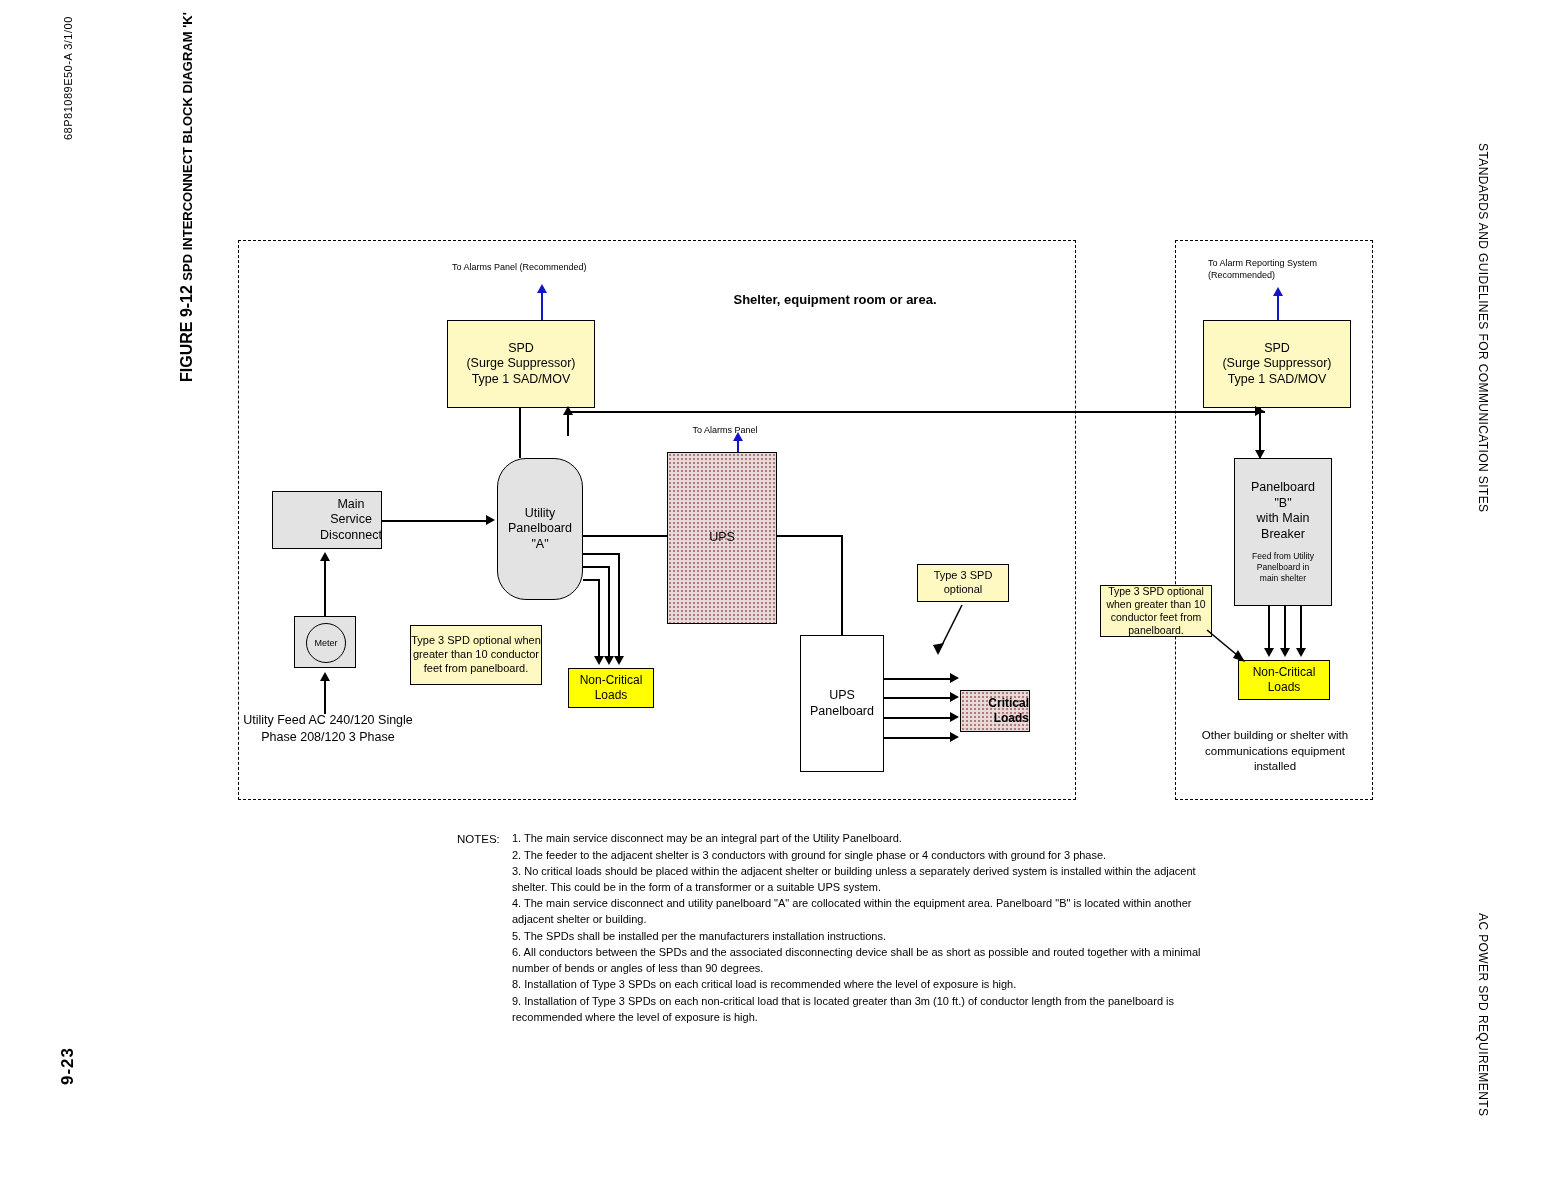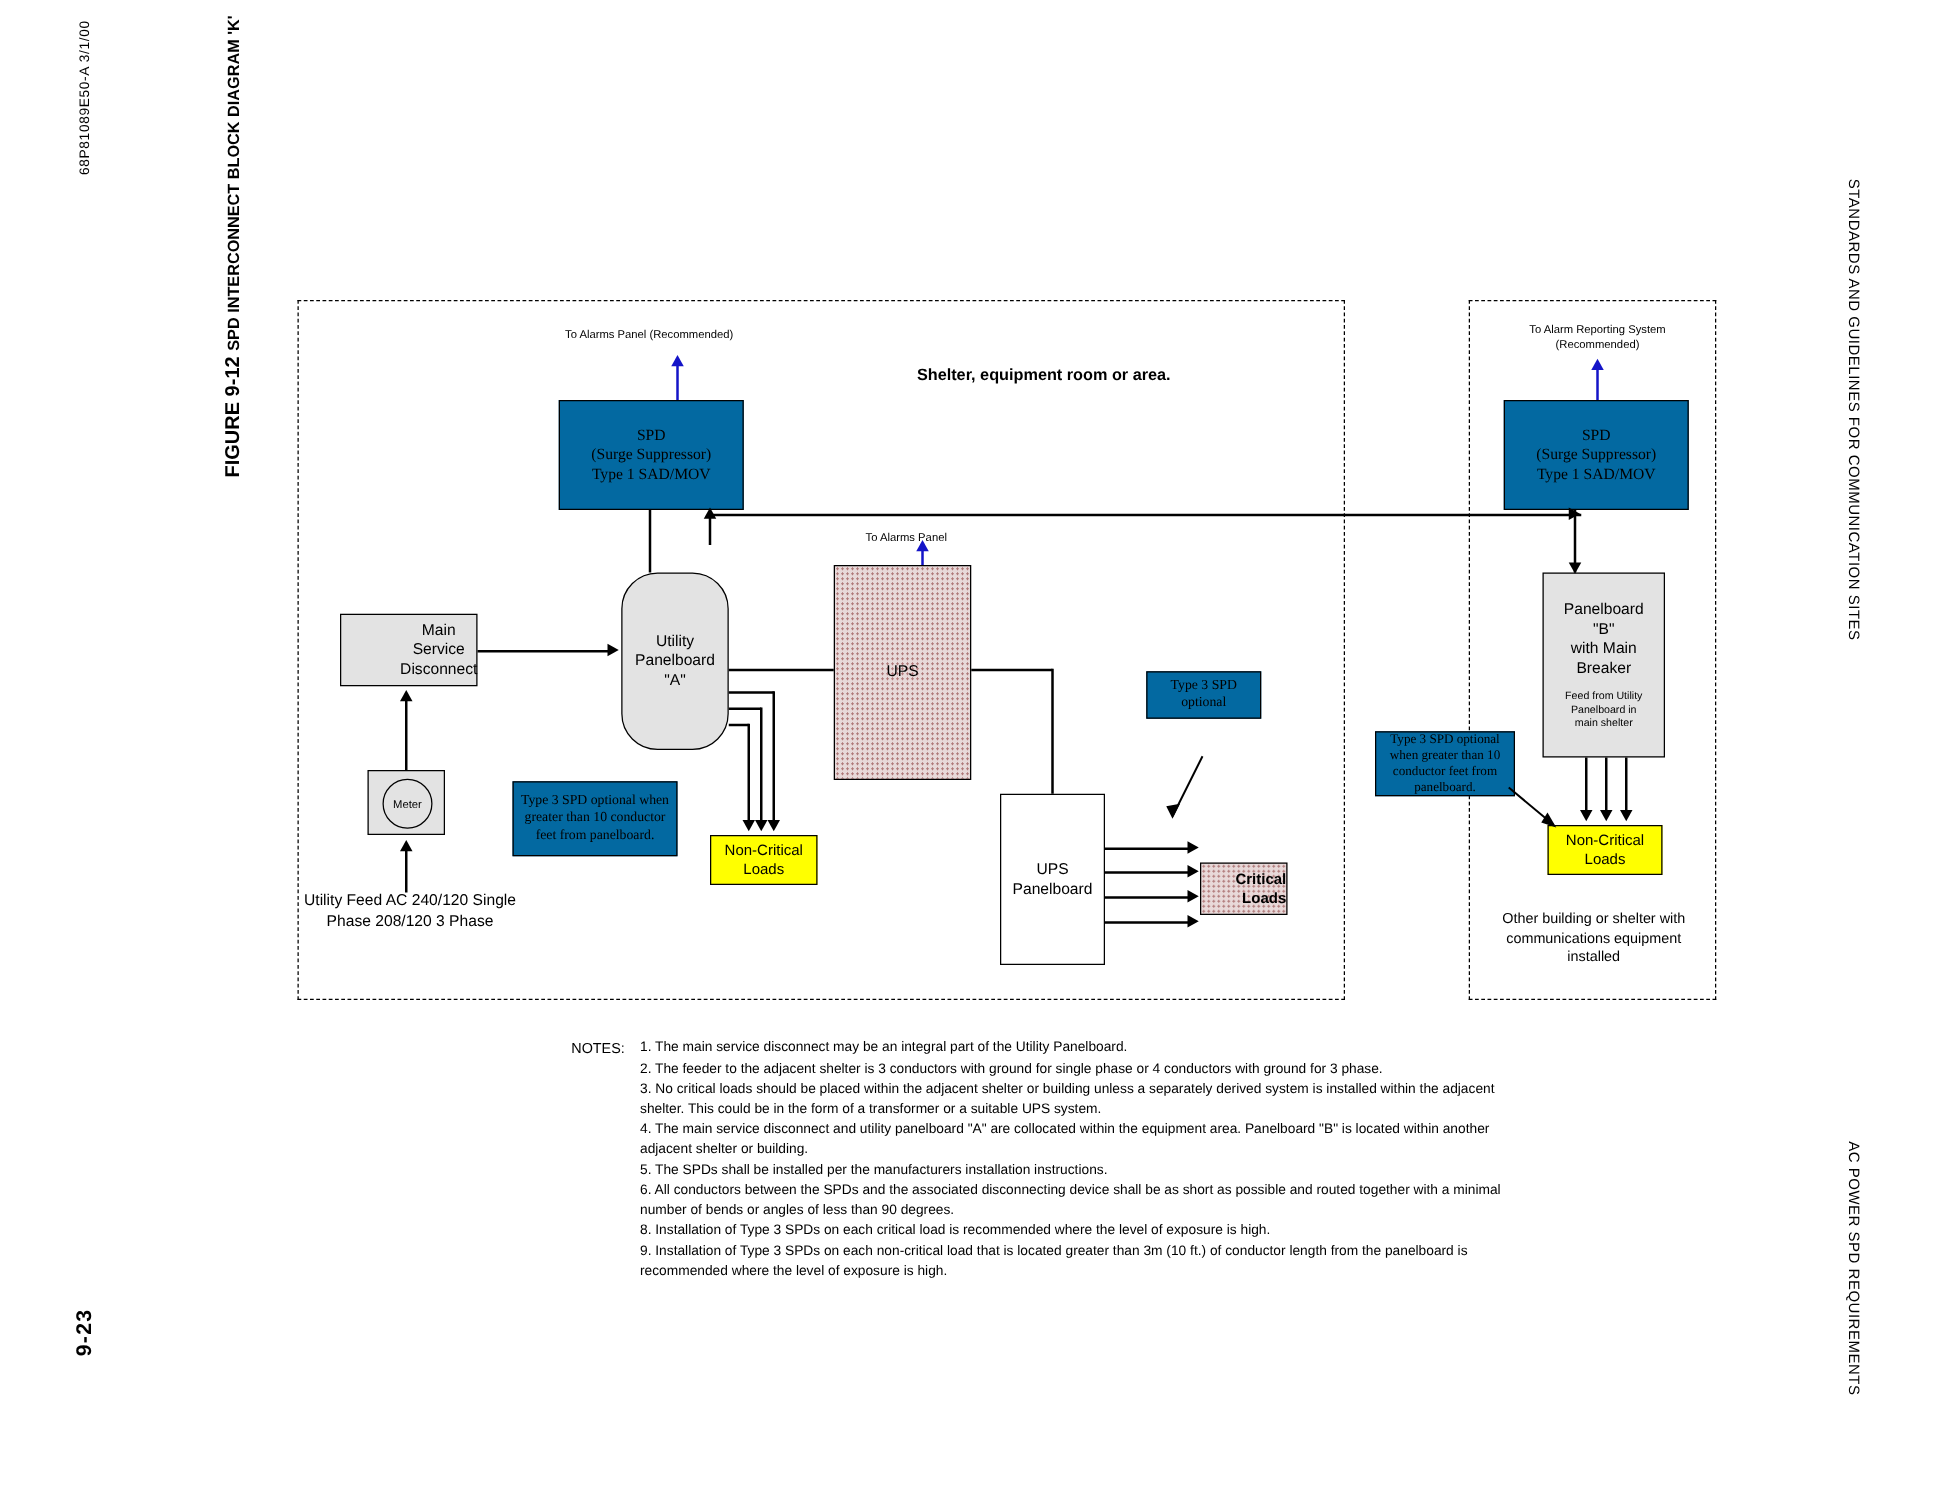--- a/index.html
+++ b/index.html
@@ -40,51 +40,51 @@
   .dashed-box{border:1px dashed #000;}
   #shelter-box{left:238px;top:240px;width:836px;height:558px;}
   #other-building-box{left:1175px;top:240px;width:196px;height:558px;}
   
   .blk{
     border:1px solid #000;box-sizing:border-box;
     display:flex;flex-direction:column;align-items:center;justify-content:center;
     text-align:center;line-height:1.25;
   }
   .grey{background:#e3e3e3;}
-  .cyan{background:#0369a1;font-family:Liberation Serif, serif;}
+  .cyan{background:#fef9c3;}
   .yellow{background:#ffff00;}
   .dots{background:#e8d9d9;background-image:radial-gradient(#b07a7a 1px, transparent 1px);background-size:4px 4px;}
   .blk span{display:block;}
   
   #spd-a{left:447px;top:320px;width:148px;height:88px;font-size:12.5px;}
   #spd-b{left:1203px;top:320px;width:148px;height:88px;font-size:12.5px;}
   #main-service-disconnect{left:272px;top:491px;width:110px;height:58px;font-size:12.5px;padding-left:48px;}
   #utility-panelboard-a{left:497px;top:458px;width:86px;height:142px;font-size:12.5px;border-radius:29px;}
   #ups{left:667px;top:452px;width:110px;height:172px;font-size:12.5px;}
   #ups-panelboard{left:800px;top:635px;width:84px;height:137px;font-size:12.5px;}
   #critical-loads{left:960px;top:690px;width:70px;height:42px;font-size:12px;font-weight:bold;align-items:flex-end;}
   #noncritical-loads-a{left:568px;top:668px;width:86px;height:40px;font-size:12px;}
   #noncritical-loads-b{left:1238px;top:660px;width:92px;height:40px;font-size:12px;}
   #panelboard-b{left:1234px;top:458px;width:98px;height:148px;font-size:12.5px;}
   #panelboard-b .sub{font-size:8.5px;margin-top:8px;line-height:1.3;}
   #note-type3-a{left:410px;top:625px;width:132px;height:60px;font-size:11px;}
-  #note-type3-opt{left:917px;top:537px;width:92px;height:38px;font-size:11px;}
+  #note-type3-opt{left:917px;top:564px;width:92px;height:38px;font-size:11px;}
   #note-type3-b{left:1100px;top:585px;width:112px;height:52px;font-size:10.5px;}
   
   #meter-box{left:294px;top:616px;width:62px;height:52px;}
   #meter-circle{
     left:306px;top:623px;width:38px;height:38px;border:1px solid #000;border-radius:50%;
     display:flex;align-items:center;justify-content:center;font-size:9px;background:#e3e3e3;
   }
   
   .lbl{font-size:12.5px;text-align:center;line-height:1.35;}
   #shelter-title{left:700px;top:292px;width:270px;font-weight:bold;font-size:13px;text-align:center;}
   #utility-feed-label{left:243px;top:712px;width:170px;}
   #alarm-a-label{left:452px;top:262px;width:140px;font-size:9px;text-align:left;line-height:1.3;}
-  #alarm-b-label{left:1208px;top:258px;width:140px;font-size:9px;text-align:center;line-height:1.3;}
+  #alarm-b-label{left:1208px;top:258px;width:140px;font-size:9px;text-align:left;line-height:1.3;}
   #alarm-ups-label{left:665px;top:425px;width:120px;font-size:9px;text-align:center;}
   #other-building-label{left:1190px;top:728px;width:170px;font-size:11.5px;text-align:center;line-height:1.35;}
   
   .ln{background:#000;position:absolute;}
   .h{height:1.6px;}
   .v{width:1.6px;}
   .arrow-r{
     position:absolute;width:0;height:0;
     border-top:5px solid transparent;border-bottom:5px solid transparent;border-left:9px solid #000;
   }

